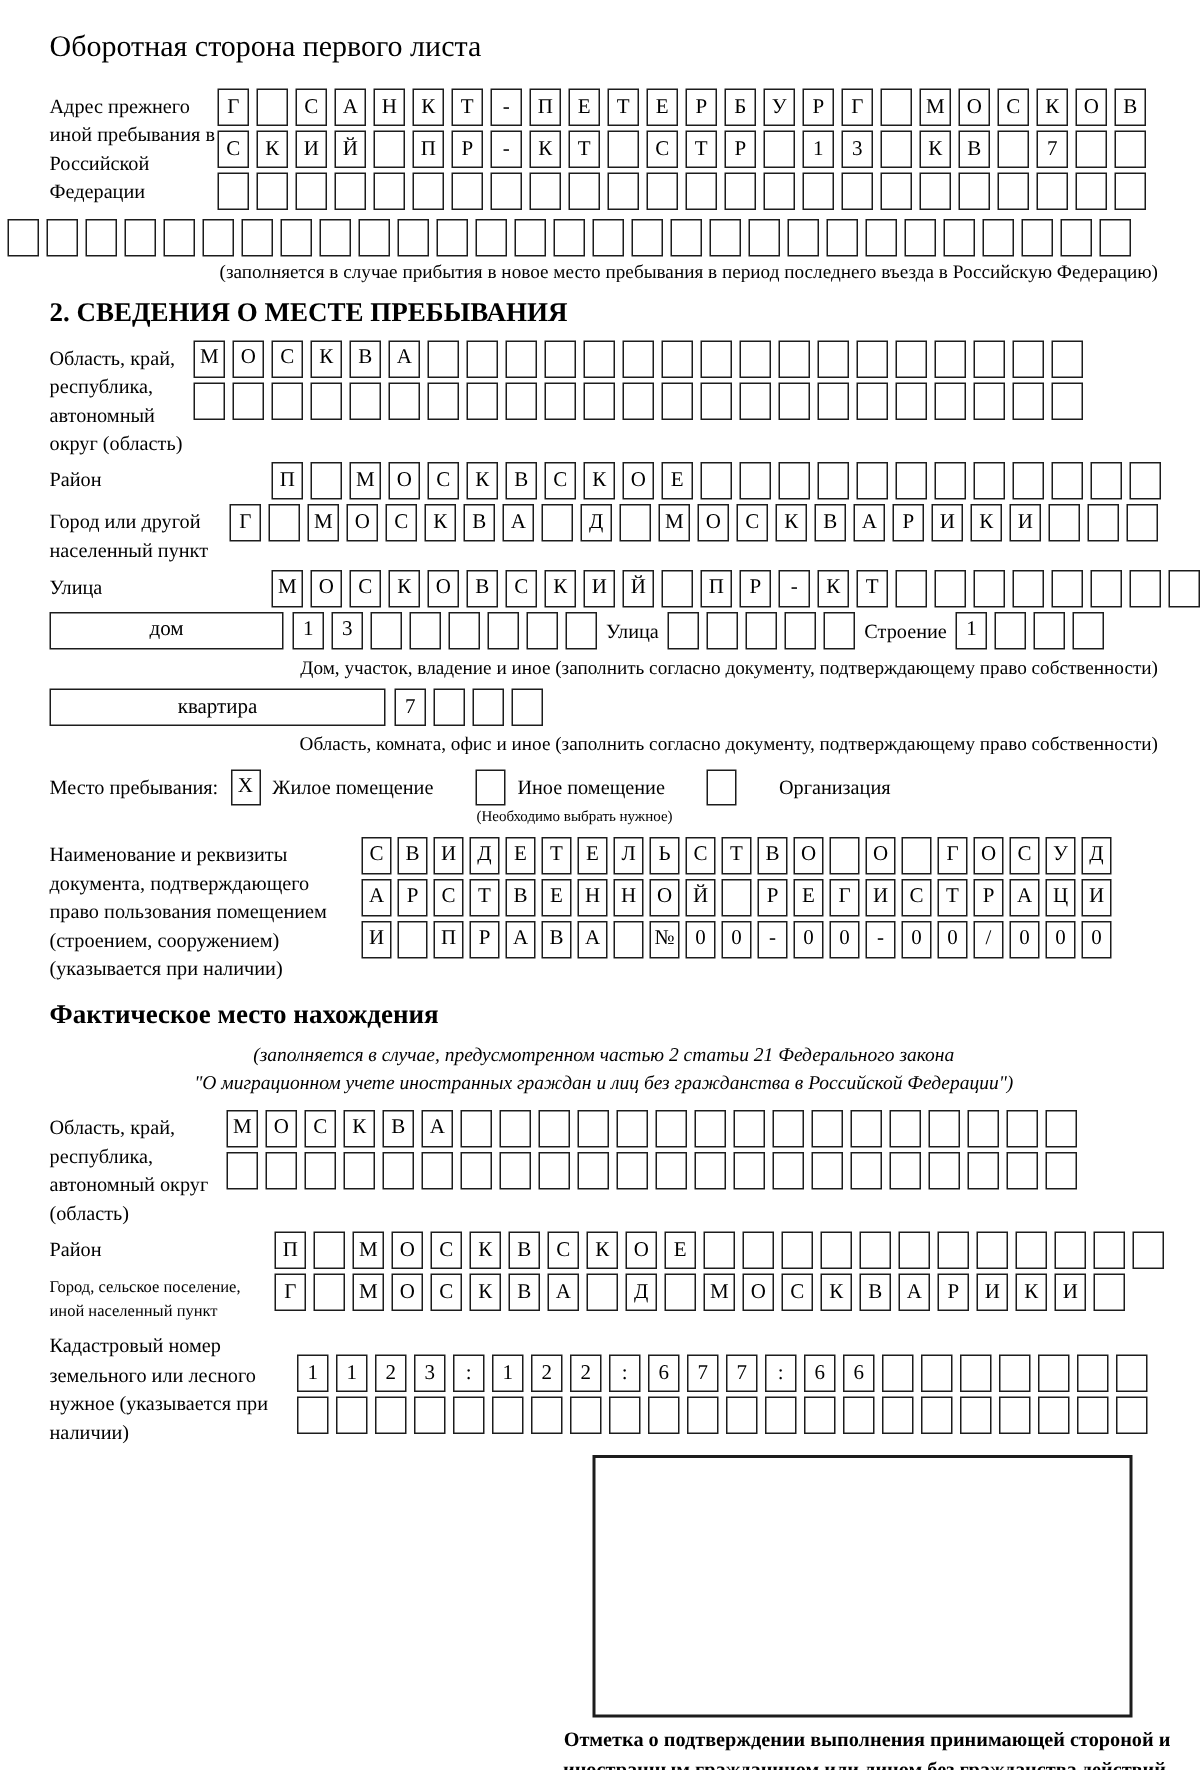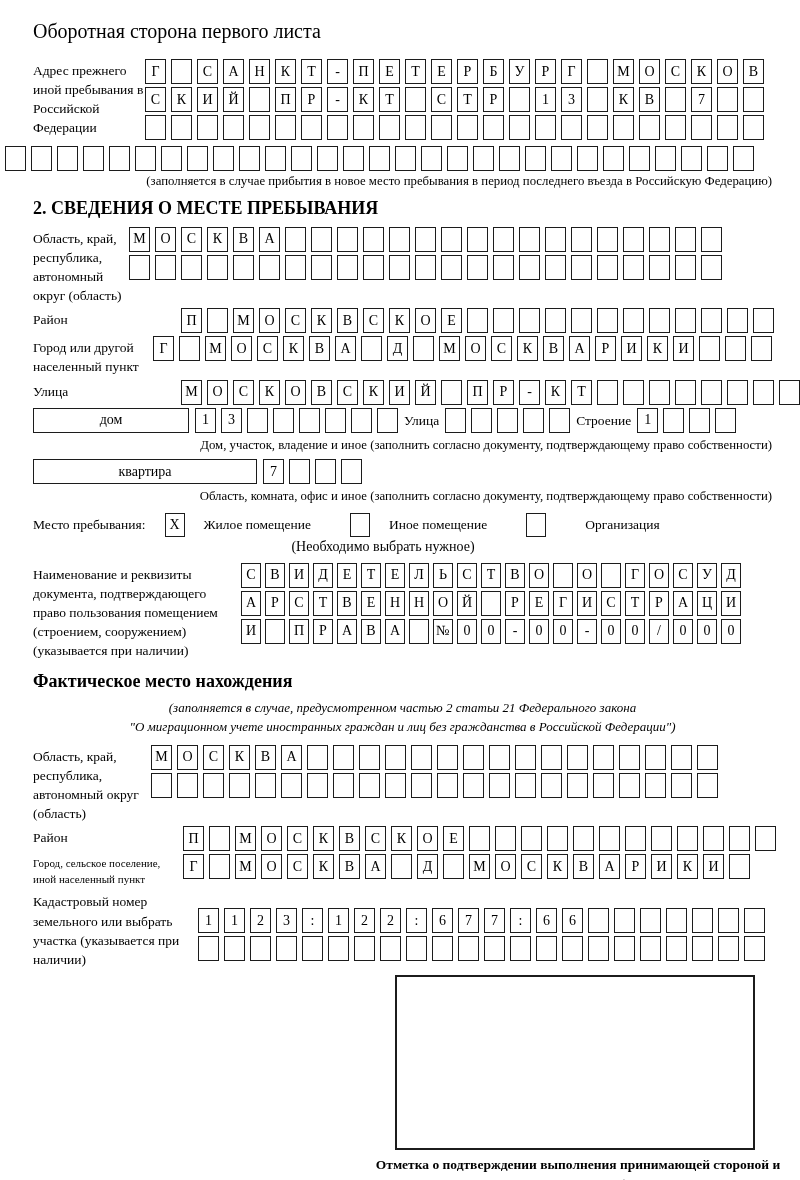--- a/index.html
+++ b/index.html
@@ -19,25 +19,25 @@
   .tight .cell{width:20px;}
   .fullrow{margin-left:-28px;margin-bottom:2px;}
   .caption{font-size:12.8px;line-height:1.3;}
   .center{text-align:center;}
   .section-title{text-align:left;font-weight:bold;font-size:18px;margin:8px 0 8px 0;}
   .named-box{height:25px;box-sizing:border-box;border:1.6px solid #1c1c1c;display:flex;align-items:center;justify-content:center;font-size:14px;background:#fff;}
   .house-row{display:flex;align-items:flex-start;margin-bottom:4px;}
   .house-box{width:156px;margin-right:6px;}
   .apt-box{width:224px;margin-right:6px;}
   .inline-label{line-height:25px;margin:0 6px;font-size:13.5px;}
-  .stay-row{display:flex;align-items:center;margin:8px 0 2px 0;gap:11px;}
+  .stay-row{display:flex;align-items:center;margin:8px 0 2px 0;}
   .stay-row .gap-s{margin-left:8px;}
   .stay-row .gap-m{margin-left:28px;}
   .checkbox{width:20px;height:24px;box-sizing:border-box;border:1.6px solid #1c1c1c;display:inline-flex;align-items:center;justify-content:center;font-size:14px;flex-shrink:0;}
-  .stay-note{margin-left:200px;width:300px;text-align:center;font-size:14px;margin-bottom:8px;font-family:Liberation Serif, serif;}
+  .stay-note{margin-left:200px;width:300px;text-align:center;font-size:10px;margin-bottom:8px;font-family:Liberation Serif, serif;}
   .subcaption{margin:10px 0 6px 0;}
   .act-caption{text-align:center;font-size:13px;line-height:1.5;margin-bottom:8px;font-style:italic;}
   .stamp-box{margin-left:362px;width:360px;height:175px;box-sizing:border-box;border:2px solid #1c1c1c;margin-top:6px;background:#fff;}
   .stamp-caption{margin-left:330px;width:430px;text-align:center;font-weight:bold;font-size:13.5px;line-height:1.45;margin-top:5px;}
   .mb6{margin-bottom:6px;text-align:right;}
 </style>
 </head>
 <body>
 
 <div class="page">
@@ -549,21 +549,21 @@
         <span class="cell">А</span>
         <span class="cell">Р</span>
         <span class="cell">И</span>
         <span class="cell">К</span>
         <span class="cell">И</span>
         <span class="cell"></span>
       </div>
   </div>
 
   <div class="field">
-    <div class="label lw195" style="max-width:165px;">Кадастровый номер земельного или выбрать участка (указывается при наличии)</div>
+    <div class="label lw195" style="max-width:165px;">Кадастровый номер земельного или лесного нужное (указывается при наличии)</div>
     <div class="rows" style="padding-top:18px;">
       <div class="cells">
           <span class="cell">1</span>
           <span class="cell">1</span>
           <span class="cell">2</span>
           <span class="cell">3</span>
           <span class="cell">:</span>
           <span class="cell">1</span>
           <span class="cell">2</span>
           <span class="cell">2</span>

